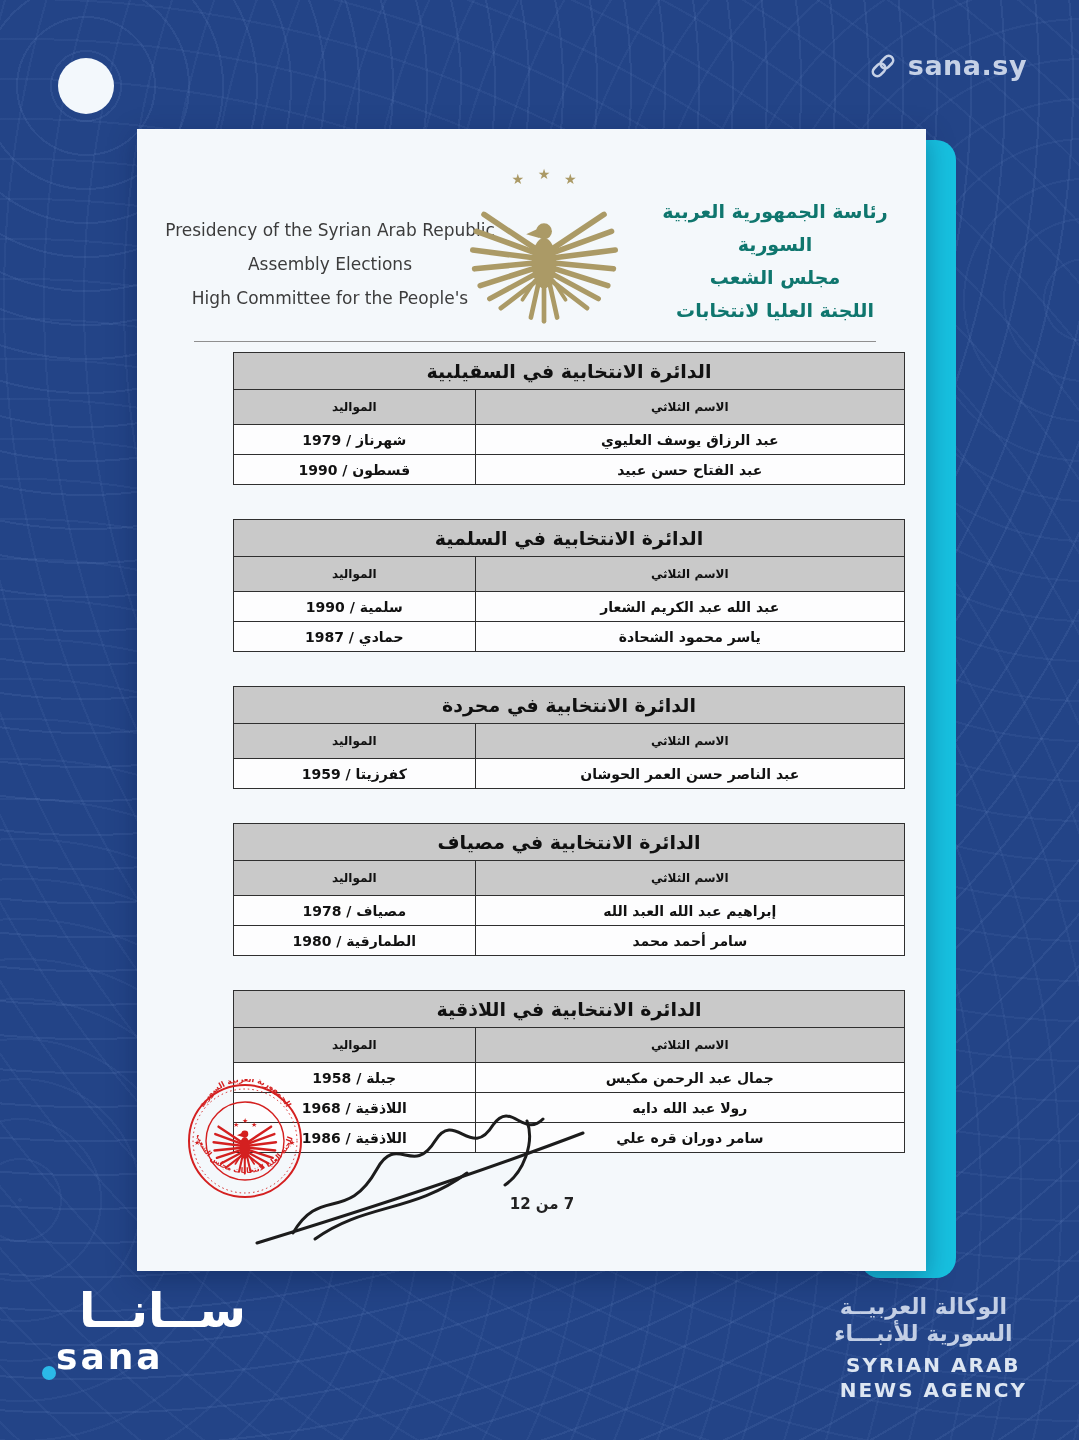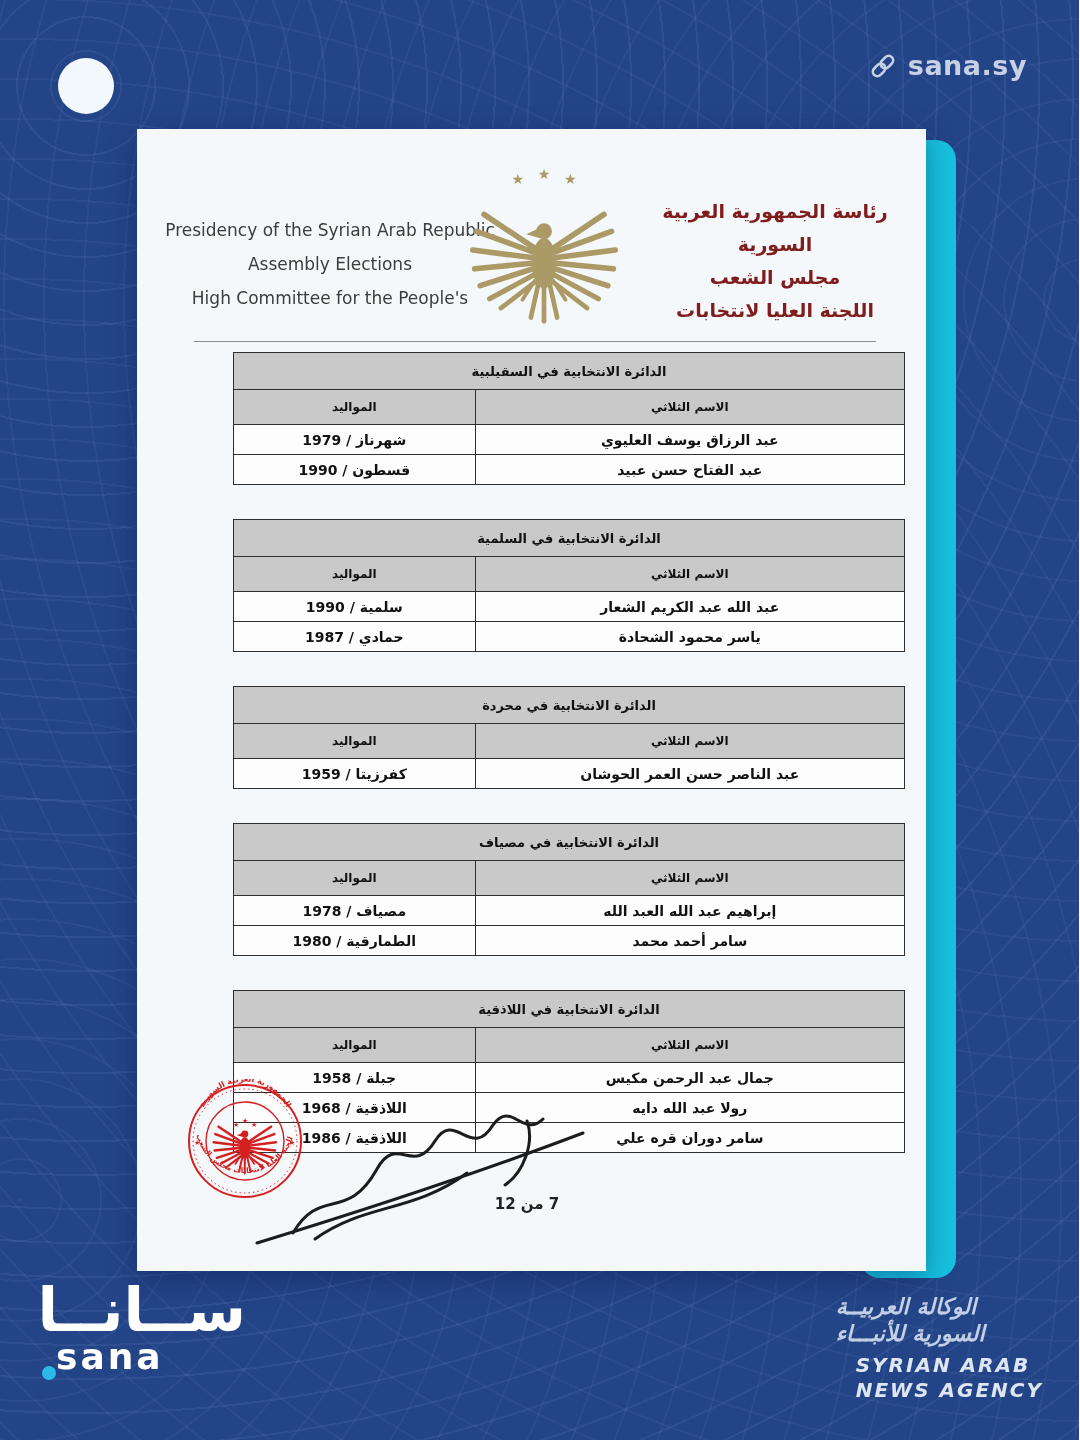--- a/index.html
+++ b/index.html
@@ -40,59 +40,59 @@
     background:#f4f8fb; box-shadow:0 8px 26px rgba(0,20,60,0.35);
   }
 
   .letterhead-en {
     position:absolute; left:28px; top:84px; width:330px;
     text-align:center; font-size:17px; line-height:34px; color:#3c3c3c; font-weight:500;
   }
   .emblem { position:absolute; left:332px; top:38px; width:150px; height:168px; color:#ab9a66; }
   .letterhead-ar {
     position:absolute; right:18px; top:66px; width:266px;
-    text-align:center; font-size:19px; line-height:33px; color:#7f1d1d; font-weight:bold; direction:rtl;
+    text-align:center; font-size:19px; line-height:33px; color:#0f766e; font-weight:bold; direction:rtl;
   }
   .rule { position:absolute; left:57px; top:212px; width:682px; border-top:1.5px solid #8f8f8f; }
 
   
   #tables-root { position:absolute; left:96px; top:223px; width:672px; }
   table.district {
     width:672px; border-collapse:collapse; margin-bottom:34px;
     direction:rtl; background:#fdfdfe;
   }
   table.district th, table.district td {
     border:1.6px solid #2f2f2f; text-align:center; vertical-align:middle;
     color:#111; font-weight:bold;
   }
-  table.district .t-title { height:37px; background:#c9c9c9; font-size:13px; }
+  table.district .t-title { height:37px; background:#c9c9c9; font-size:19px; }
   table.district .t-sub th { height:35px; background:#c9c9c9; font-size:12px; }
   table.district td { height:30px; font-size:14px; }
   table.district .col-name  { width:64%; }
   table.district .col-birth { width:36%; }
 
   .pagenum {
-    position:absolute; left:345px; top:1066px; width:90px; text-align:center;
+    position:absolute; left:360px; top:1066px; width:90px; text-align:center;
     direction:rtl; font-size:15px; color:#222; font-weight:600;
   }
 
   .stamp-svg { position:absolute; left:48px; top:950px; width:120px; height:124px; color:#d42020; }
   .sig-svg   { position:absolute; left:98px; top:952px; width:370px; height:190px; }
 
   
   .sana-logo { position:absolute; left:56px; top:1286px; width:190px; color:#ffffff; }
-  .sana-logo .ar { font-size:60px; font-weight:bold; letter-spacing:2px; direction:rtl; line-height:48px; }
+  .sana-logo .ar { font-size:48px; font-weight:bold; letter-spacing:2px; direction:rtl; line-height:48px; }
   .sana-logo .latin-row { position:relative; margin-top:-4px; }
   .sana-logo .latin { font-size:36px; font-weight:bold; letter-spacing:3px; line-height:54px; }
   .sana-logo .dot {
     position:absolute; left:-14px; bottom:4px; width:14px; height:14px; border-radius:50%;
     background:#2bb9e8;
   }
 
-  .agency { position:absolute; right:36px; top:1293px; text-align:left;font-style:italic; }
+  .agency { position:absolute; right:52px; top:1293px; text-align:center; }
   .agency .ar { direction:rtl; color:#c3cfe5; font-size:22px; font-weight:bold; line-height:27px; }
   .agency .en { color:#dde6f2; font-size:20px; font-weight:bold; letter-spacing:2px; line-height:25px; margin-top:6px;margin-left:20px; }
 </style>
 </head>
 <body>
 
 <div class="page">
 
   <div class="circle-deco"></div>
 

